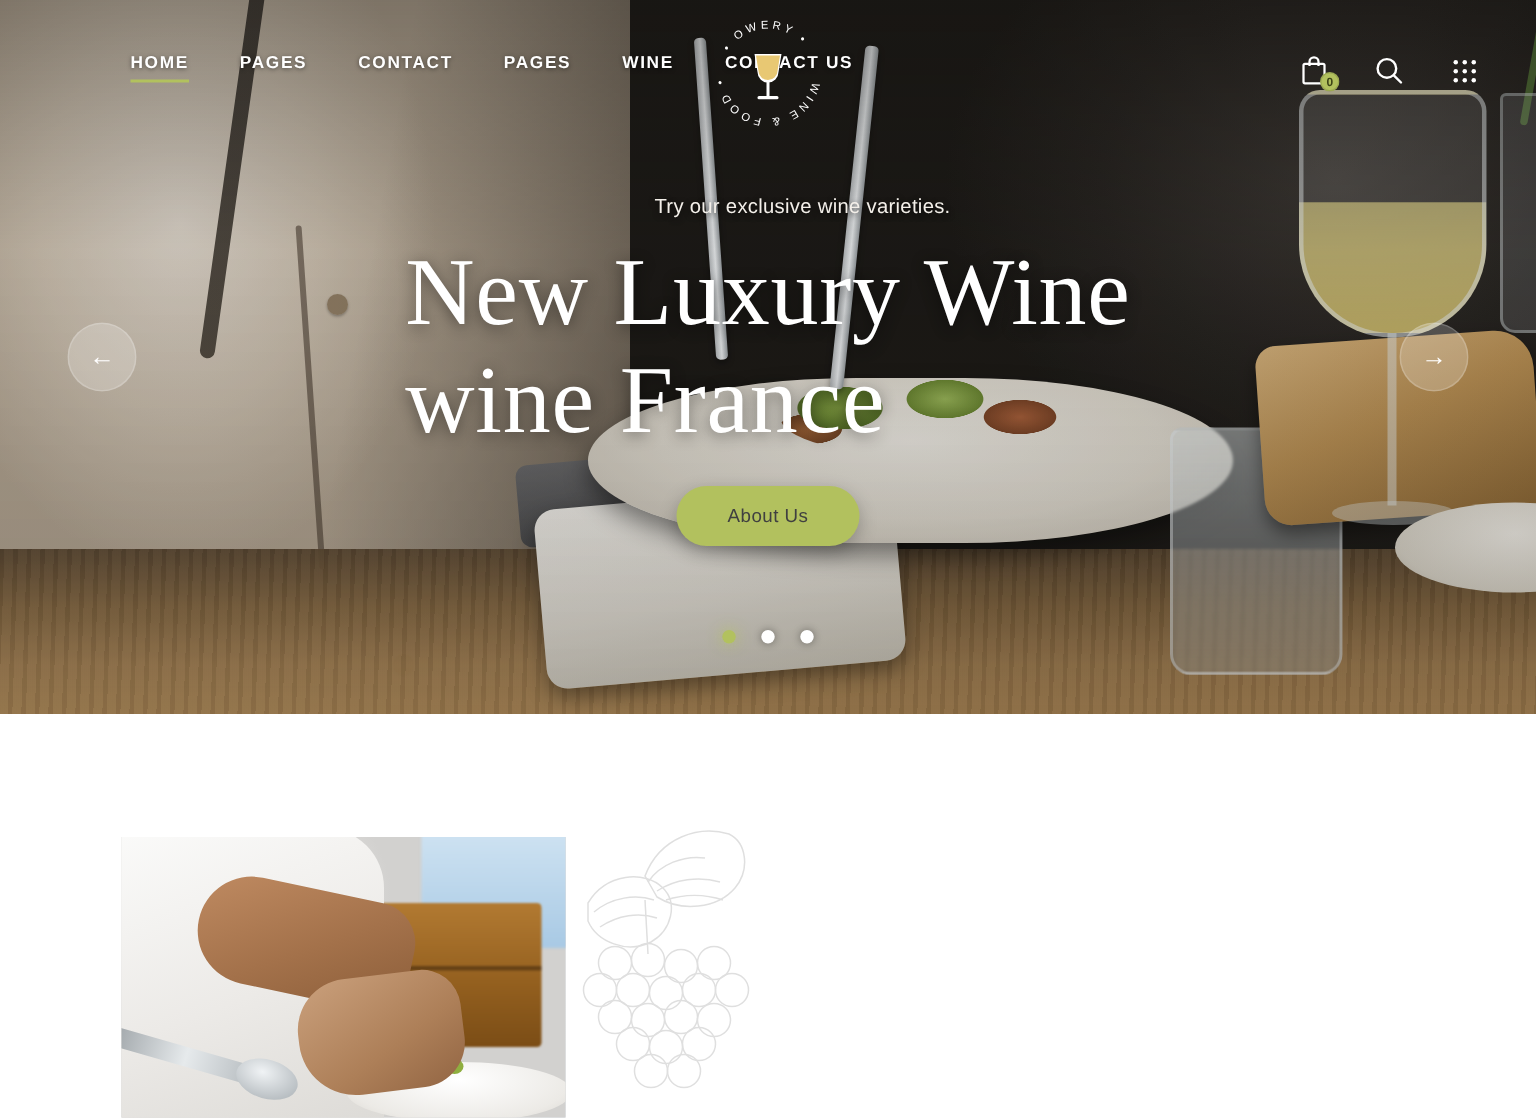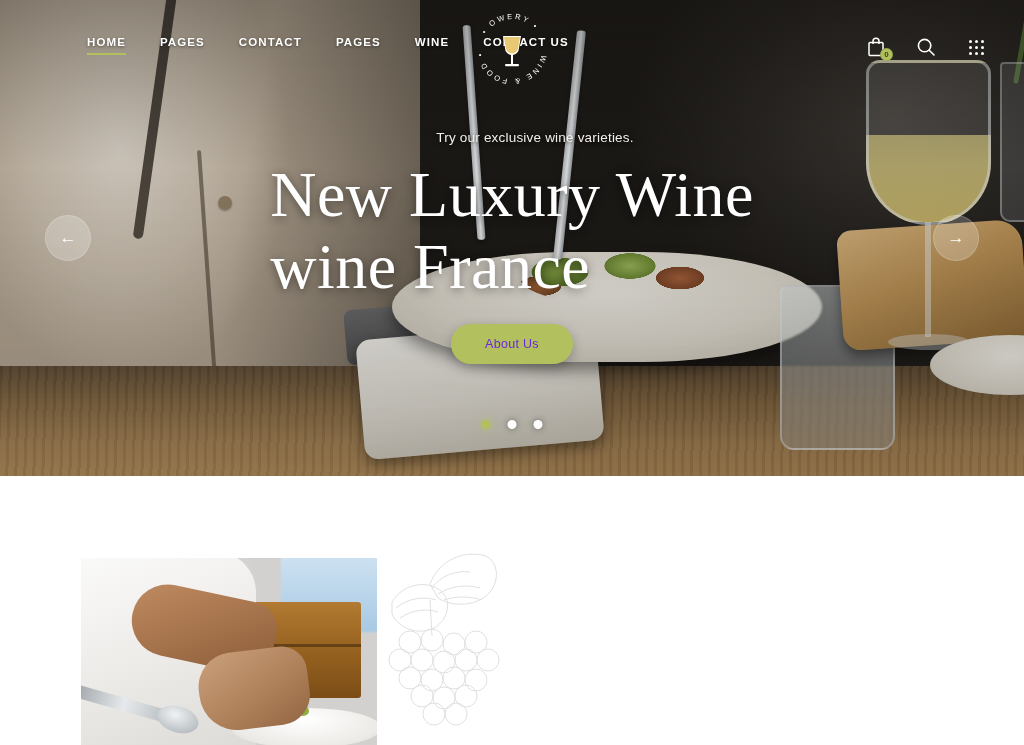--- a/index.html
+++ b/index.html
@@ -197,21 +197,21 @@
     margin-left:46px;
   }
   .hero-title{
     font-family:"Liberation Serif", serif;
     color:#fff; font-size:64px; line-height:1.12; 
     font-weight:400; letter-spacing:.5px;
     text-shadow:0 2px 10px rgba(0,0,0,.45);
   }
   .hero-btn{
     margin-top:22px;
-    background:#b2c15e; color:#6d28d9; border:none;
+    background:#b2c15e; color:#404040; border:none;
     font-size:12.5px; letter-spacing:.3px;
     padding:13px 34px; border-radius:26px; cursor:pointer;
     font-family:"Liberation Sans", sans-serif;
     box-shadow:0 4px 12px rgba(0,0,0,.25);
   }
   .slider-arrow{
     position:absolute; top:215px; width:46px;height:46px;border-radius:50%;
     background:rgba(255,255,255,.22); border:1px solid rgba(255,255,255,.18);
     display:flex;align-items:center;justify-content:center;cursor:pointer; z-index:25;
     color:#fff; font-size:17px;

